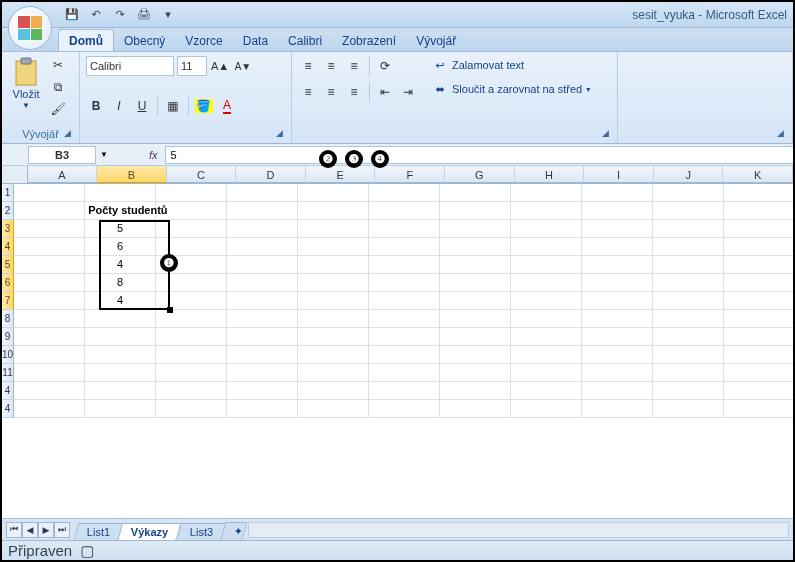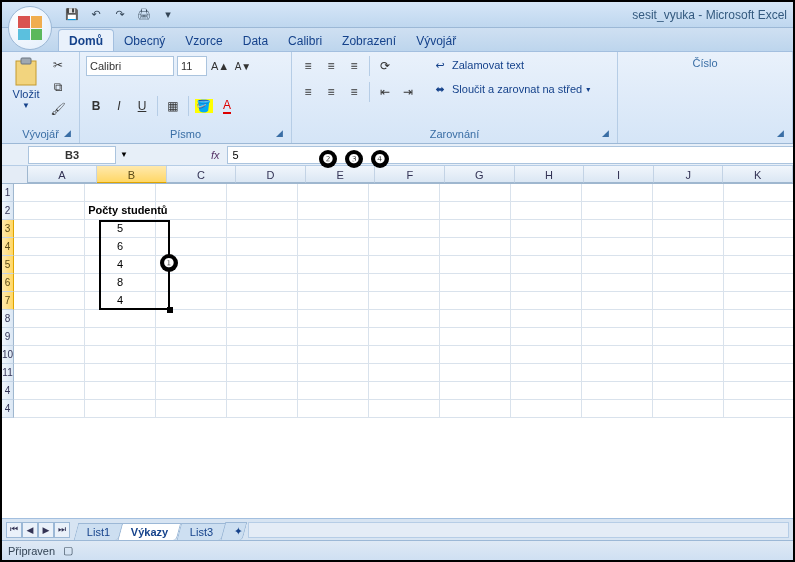--- a/index.html
+++ b/index.html
@@ -30,22 +30,22 @@
   .biglabel { font-size:11px; color:#15428b; }
   .row { display:flex; align-items:center; gap:3px; height:22px;}
   .ctl { height:20px; border:1px solid #abc4de; background:#fff; font-size:11px; padding:1px 3px; color:#333;}
   .ibtn { width:20px; height:20px; border:1px solid transparent; display:flex;align-items:center;justify-content:center; font-size:12px; color:#333;}
   .sep{width:1px;height:20px;background:#b6cde6;margin:0 2px;}
   .longbtn { height:20px; display:flex; align-items:center; gap:4px; padding:0 4px; font-size:11px; color:#15428b; }
   .longbtn .icon{width:16px;height:16px;display:flex;align-items:center;justify-content:center;}
 
   
   .fbar { height:22px; background:#e7eff8; border-bottom:1px solid #b6cde6; display:flex; align-items:center; }
-  .namebox { width:88px; margin-left:26px; border:1px solid #abc4de; background:#fff; font-size:11px; padding:2px 4px; font-weight:bold; text-align:center; color:#333;}
-  .fbar .fx{ margin:0 8px 0 59px; font-style:italic; font-size:11px; color:#536;}
+  .namebox { width:68px; margin-left:26px; border:1px solid #abc4de; background:#fff; font-size:11px; padding:2px 4px; font-weight:bold; text-align:center; color:#333;}
+  .fbar .fx{ margin:0 8px 0 17px; font-style:italic; font-size:11px; color:#536;}
   .formula-input{flex:1; border:1px solid #abc4de; border-right:none; background:#fff; font-size:11px; padding:2px 4px;}
 
   
   .grid-wrap { position:absolute; top:164px; left:0; right:0; bottom:42px; overflow:hidden; background:#fff;}
   .colheads { display:flex; height:18px; border-bottom:1px solid #9fb7cf; }
   .corner{width:26px;background:#e4ecf6;border-right:1px solid #9fb7cf;}
   .colhead{width:71px;text-align:center;font-size:11px;color:#335;background:linear-gradient(#f1f6fc,#dbe7f4);border-right:1px solid #c3d3e5;border-bottom:1px solid #9fb7cf;line-height:18px;}
   .colhead.sel{background:linear-gradient(#ffe9ad,#ffd766);border-bottom-color:#e0a500; color:#5a4a18;}
   .rows{display:flex;}
   .rowheads{width:26px; display:flex; flex-direction:column;}
@@ -65,21 +65,21 @@
   .navbtns{display:flex;gap:0;margin-left:4px;}
   .navbtn{width:16px;height:16px;border:1px solid #9cb8d6;background:#eaf1fa;font-size:9px;display:flex;align-items:center;justify-content:center;color:#335;}
   .sheets{display:flex;margin-left:6px;align-items:flex-end;height:100%;}
   .sheet{padding:2px 10px;font-size:11px;color:#15428b;background:#cddff1;border:1px solid #9cb8d6;border-bottom:none;border-top-left-radius:0;border-bottom-right-radius:4px;margin-right:-1px;transform:skewX(-15deg);}
   .sheet span{display:inline-block;transform:skewX(15deg);}
   .sheet.active{background:#fff;font-weight:bold;}
   .newsheet{width:20px;text-align:center;}
   .hscroll{flex:1;height:16px;background:#e4ecf6;border:1px solid #b6cde6;margin:0 4px;}
 
   
-  .status{position:absolute;left:0;right:0;bottom:0;height:20px;background:linear-gradient(#dfe9f5,#cfe0f2);border-top:1px solid #9cb8d6;display:flex;align-items:center;font-size:11px;color:#345;padding:0 6px;gap:8px;}
+  .status{position:absolute;left:0;right:0;bottom:0;height:20px;background:linear-gradient(#dfe9f5,#cfe0f2);border-top:1px solid #9cb8d6;display:flex;align-items:center;font-size:15px;color:#345;padding:0 6px;gap:8px;}
 </style>
 </head>
 <body>
 
 <div class="titlebar">
   <div class="office-btn">
     <div class="office-logo">
         <div></div>
         <div></div>
         <div></div>
@@ -150,21 +150,20 @@
         <span class="ibtn">▦</span>
         <span class="sep"></span>
         <span class="ibtn">
             <span style="background:#ffff00;padding:0 2px;">🪣</span>
           </span>
         <span class="ibtn">
             <span style="color:#d00;border-bottom:2px solid #d00;">A</span>
           </span>
       </div>
     </div>
-    <div class="group-label">Písmo</div>
     <span class="dlaunch">◢</span>
   </div>
 
   <div class="group" style="width:326px;">
     <div class="group-body">
       <div style="display:flex;flex-direction:column;gap:4px;">
         <div class="row">
           <span class="ibtn">≡</span>
           <span class="ibtn">≡</span>
           <span class="ibtn">≡</span>
@@ -185,26 +184,24 @@
           <span class="icon">↩</span>
           <span>Zalamovat text</span>
         </div>
         <div class="longbtn">
           <span class="icon">⬌</span>
           <span>Sloučit a zarovnat na střed</span>
           <span style="font-size:8px;">▾</span>
         </div>
       </div>
     </div>
-    <div class="group-label">Zarovnání</div>
     <span class="dlaunch">◢</span>
   </div>
 
   <div class="group" style="flex:1;">
-    <div class="group-label">Číslo</div>
     <span class="dlaunch">◢</span>
   </div>
 </div>
 
 <div class="fbar">
   <div class="namebox">B3</div>
   <span style="font-size:8px;padding:0 4px;">▼</span>
   <span style="width:20px;"></span>
   <span class="fx">fx</span>
   <div class="formula-input">5</div>

